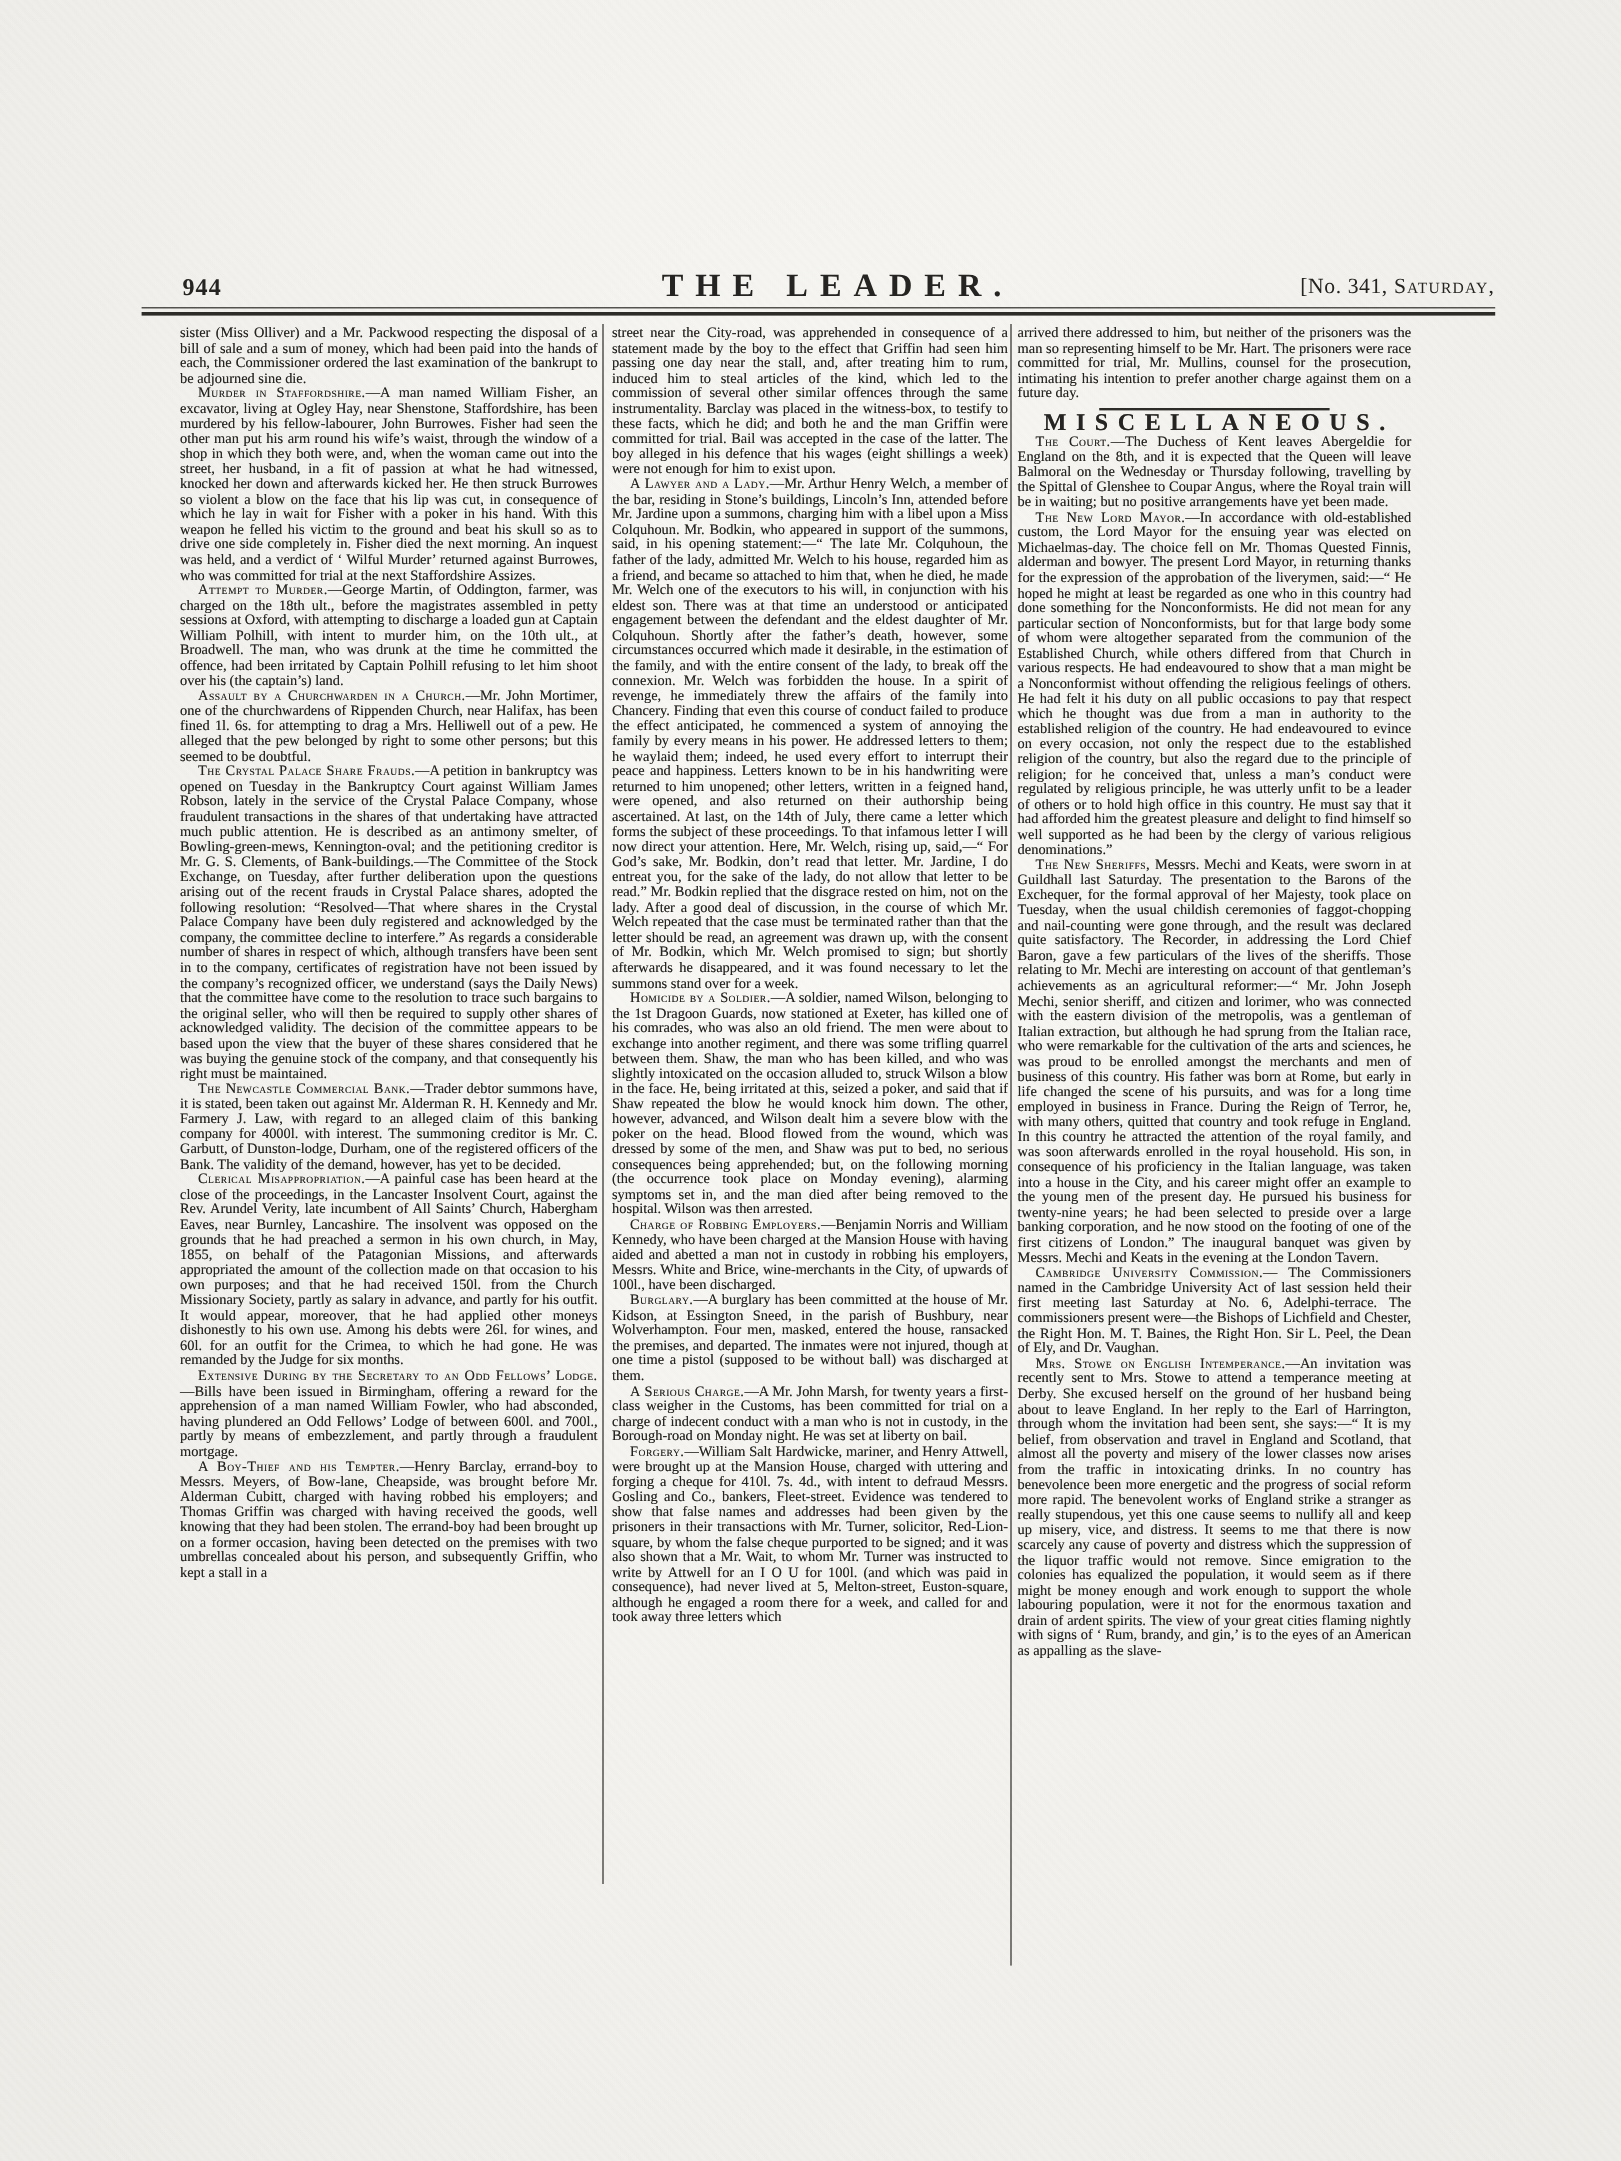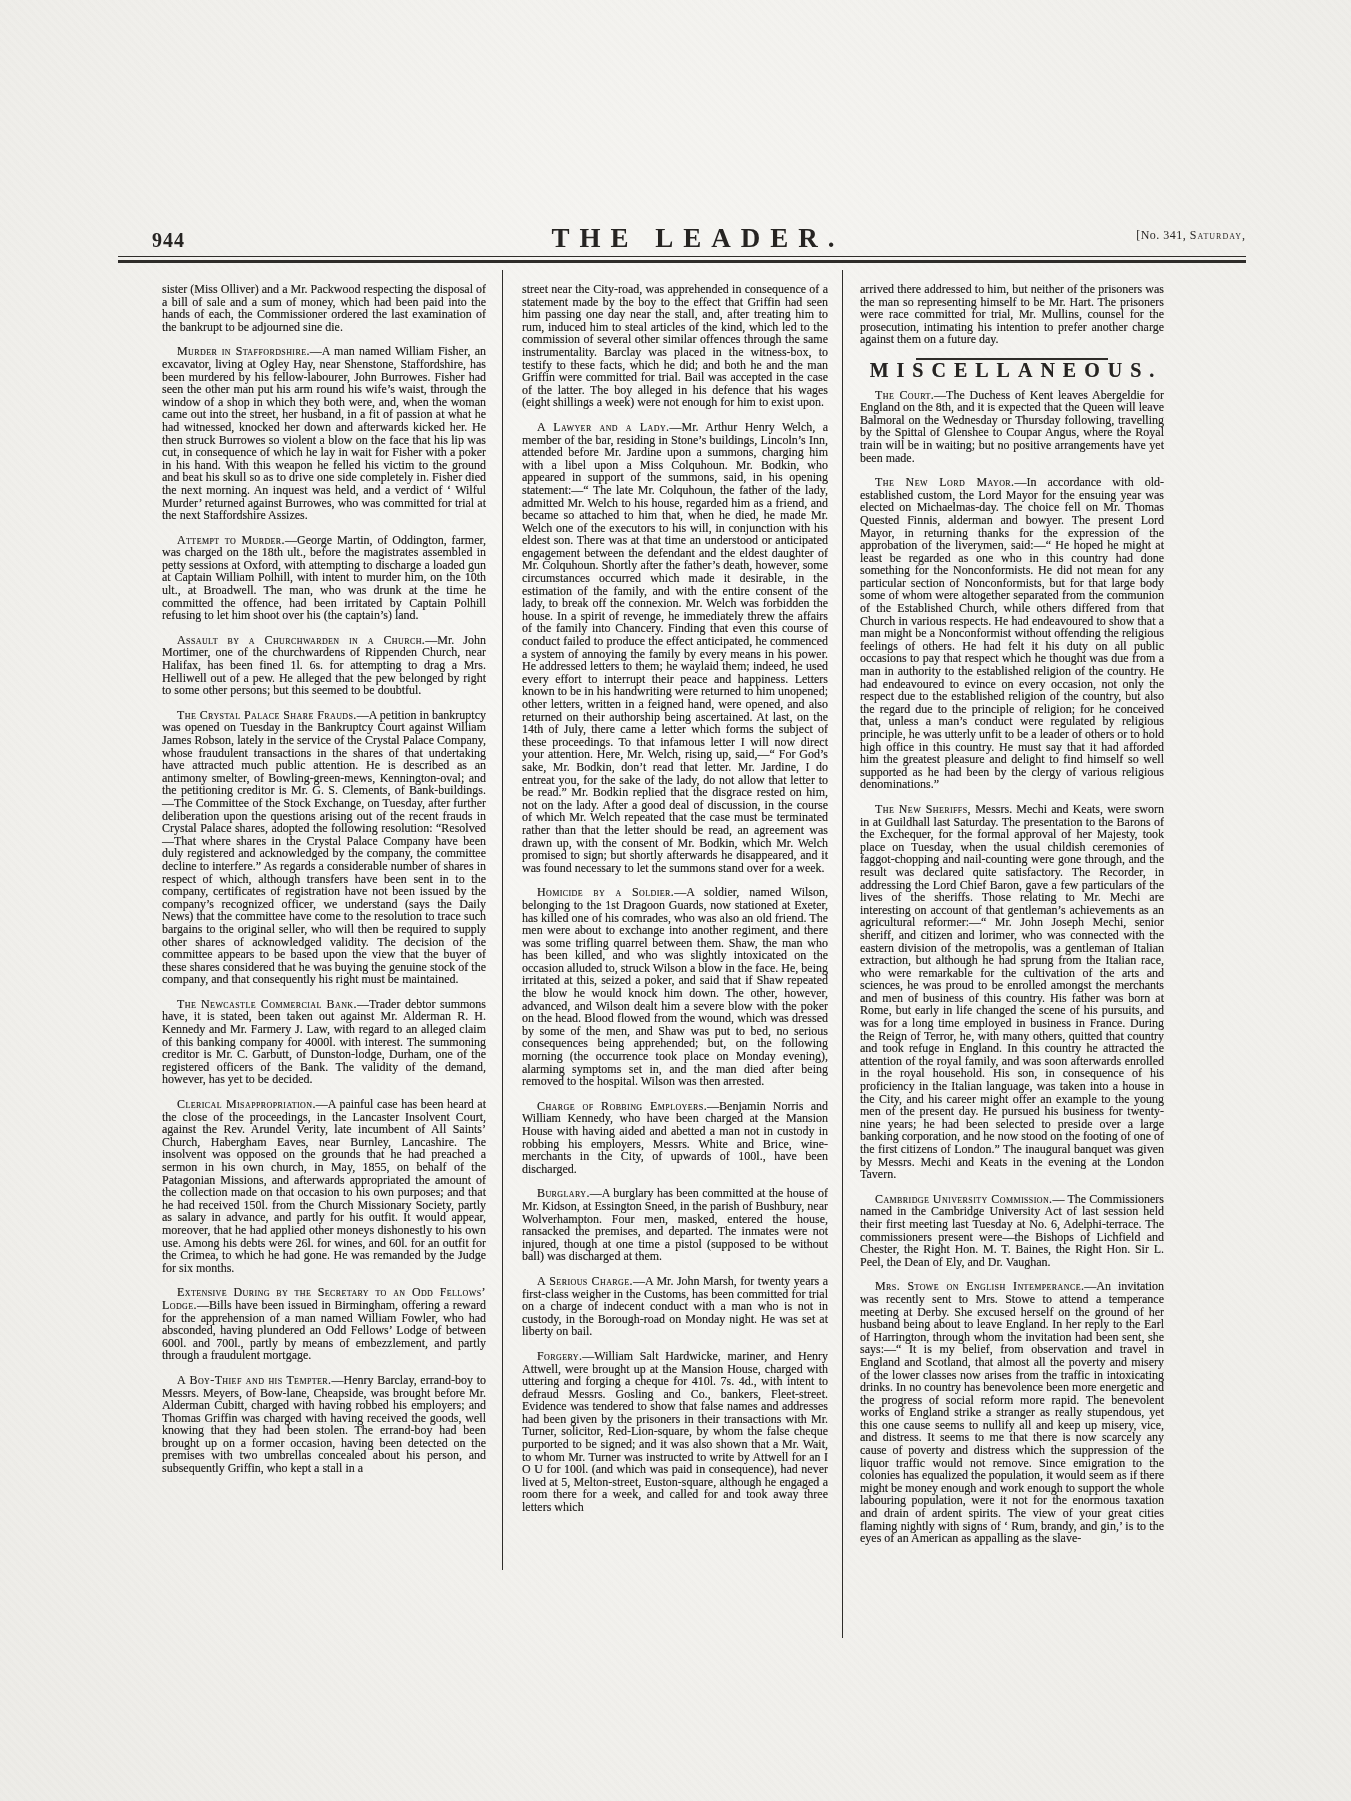--- a/index.html
+++ b/index.html
@@ -27,39 +27,39 @@
     position:absolute;left:34px;top:10px;
     font-size:20px;font-weight:700;letter-spacing:1px;
   }
   .paper-title{
     position:absolute;left:11px;top:4px;width:100%;
     text-align:center;font-size:27px;font-weight:700;
     letter-spacing:10px;text-indent:10px;
   }
   .issue{
     position:absolute;right:0;top:9px;
-    font-size:12px;letter-spacing:0.5px;white-space:nowrap;
+    font-size:18px;letter-spacing:0.5px;white-space:nowrap;
   }
   .issue .sc{font-variant:small-caps;letter-spacing:1px;}
   .rule{position:absolute;left:118px;width:1128px;background:var(--rule);}
   .rule.thin{top:256px;height:1px;}
   .rule.thick{top:260px;height:3px;}
   .vrule{position:absolute;width:1px;background:var(--rule);top:270px;}
   .vrule.d1{left:502px;height:1300px;}
   .vrule.d2{left:842px;height:1368px;}
   .column{
     position:absolute;top:271px;
     font-size:12px;line-height:12.6px;
     text-align:justify;
     text-shadow:0 0 0.4px rgba(38,36,34,0.55);
   }
   .col1{left:150px;width:348px;}
   .col2{left:510px;width:330px;}
   .col3{left:848px;width:328px;}
-  .para{margin:12px;text-indent:15px;}
+  .para{margin:0;text-indent:15px;}
   .para.cont{text-indent:0;}
   .lead{font-variant:small-caps;letter-spacing:0.4px;}
   .misc-rule{
     width:192px;height:0;margin:6px auto 4px;
     border-top:2px solid var(--rule);
   }
   .misc-heading{
     margin:0 0 3px 0;
     font-size:20px;font-weight:700;
     letter-spacing:8px;text-indent:8px;
@@ -105,15 +105,15 @@
   <p class="para"><span class="lead">Forgery.</span><span>—William Salt Hardwicke, mariner, and Henry Attwell, were brought up at the Mansion House, charged with uttering and forging a cheque for 410l. 7s. 4d., with intent to defraud Messrs. Gosling and Co., bankers, Fleet-street. Evidence was tendered to show that false names and addresses had been given by the prisoners in their transactions with Mr. Turner, solicitor, Red-Lion-square, by whom the false cheque purported to be signed; and it was also shown that a Mr. Wait, to whom Mr. Turner was instructed to write by Attwell for an I O U for 100l. (and which was paid in consequence), had never lived at 5, Melton-street, Euston-square, although he engaged a room there for a week, and called for and took away three letters which</span></p>
 </div>
 
 <div class="column col3">
   <p class="para cont"><span class="lead"></span><span>arrived there addressed to him, but neither of the prisoners was the man so representing himself to be Mr. Hart. The prisoners were race committed for trial, Mr. Mullins, counsel for the prosecution, intimating his intention to prefer another charge against them on a future day.</span></p>
   <div class="misc-rule"></div>
   <h2 class="misc-heading">MISCELLANEOUS.</h2>
   <p class="para"><span class="lead">The Court.</span><span>—The Duchess of Kent leaves Abergeldie for England on the 8th, and it is expected that the Queen will leave Balmoral on the Wednesday or Thursday following, travelling by the Spittal of Glenshee to Coupar Angus, where the Royal train will be in waiting; but no positive arrangements have yet been made.</span></p>
   <p class="para"><span class="lead">The New Lord Mayor.</span><span>—In accordance with old-established custom, the Lord Mayor for the ensuing year was elected on Michaelmas-day. The choice fell on Mr. Thomas Quested Finnis, alderman and bowyer. The present Lord Mayor, in returning thanks for the expression of the approbation of the liverymen, said:—“ He hoped he might at least be regarded as one who in this country had done something for the Nonconformists. He did not mean for any particular section of Nonconformists, but for that large body some of whom were altogether separated from the communion of the Established Church, while others differed from that Church in various respects. He had endeavoured to show that a man might be a Nonconformist without offending the religious feelings of others. He had felt it his duty on all public occasions to pay that respect which he thought was due from a man in authority to the established religion of the country. He had endeavoured to evince on every occasion, not only the respect due to the established religion of the country, but also the regard due to the principle of religion; for he conceived that, unless a man’s conduct were regulated by religious principle, he was utterly unfit to be a leader of others or to hold high office in this country. He must say that it had afforded him the greatest pleasure and delight to find himself so well supported as he had been by the clergy of various religious denominations.”</span></p>
   <p class="para"><span class="lead">The New Sheriffs,</span><span> Messrs. Mechi and Keats, were sworn in at Guildhall last Saturday. The presentation to the Barons of the Exchequer, for the formal approval of her Majesty, took place on Tuesday, when the usual childish ceremonies of faggot-chopping and nail-counting were gone through, and the result was declared quite satisfactory. The Recorder, in addressing the Lord Chief Baron, gave a few particulars of the lives of the sheriffs. Those relating to Mr. Mechi are interesting on account of that gentleman’s achievements as an agricultural reformer:—“ Mr. John Joseph Mechi, senior sheriff, and citizen and lorimer, who was connected with the eastern division of the metropolis, was a gentleman of Italian extraction, but although he had sprung from the Italian race, who were remarkable for the cultivation of the arts and sciences, he was proud to be enrolled amongst the merchants and men of business of this country. His father was born at Rome, but early in life changed the scene of his pursuits, and was for a long time employed in business in France. During the Reign of Terror, he, with many others, quitted that country and took refuge in England. In this country he attracted the attention of the royal family, and was soon afterwards enrolled in the royal household. His son, in consequence of his proficiency in the Italian language, was taken into a house in the City, and his career might offer an example to the young men of the present day. He pursued his business for twenty-nine years; he had been selected to preside over a large banking corporation, and he now stood on the footing of one of the first citizens of London.” The inaugural banquet was given by Messrs. Mechi and Keats in the evening at the London Tavern.</span></p>
-  <p class="para"><span class="lead">Cambridge University Commission.</span><span>— The Commissioners named in the Cambridge University Act of last session held their first meeting last Tuesday at No. 6, Adelphi-terrace. The commissioners present were—the Bishops of Lichfield and Chester, the Right Hon. M. T. Baines, the Right Hon. Sir L. Peel, the Dean of Ely, and Dr. Vaughan.</span></p>
+  <p class="para"><span class="lead">Cambridge University Commission.</span><span>— The Commissioners named in the Cambridge University Act of last session held their first meeting last Saturday at No. 6, Adelphi-terrace. The commissioners present were—the Bishops of Lichfield and Chester, the Right Hon. M. T. Baines, the Right Hon. Sir L. Peel, the Dean of Ely, and Dr. Vaughan.</span></p>
   <p class="para"><span class="lead">Mrs. Stowe on English Intemperance.</span><span>—An invitation was recently sent to Mrs. Stowe to attend a temperance meeting at Derby. She excused herself on the ground of her husband being about to leave England. In her reply to the Earl of Harrington, through whom the invitation had been sent, she says:—“ It is my belief, from observation and travel in England and Scotland, that almost all the poverty and misery of the lower classes now arises from the traffic in intoxicating drinks. In no country has benevolence been more energetic and the progress of social reform more rapid. The benevolent works of England strike a stranger as really stupendous, yet this one cause seems to nullify all and keep up misery, vice, and distress. It seems to me that there is now scarcely any cause of poverty and distress which the suppression of the liquor traffic would not remove. Since emigration to the colonies has equalized the population, it would seem as if there might be money enough and work enough to support the whole labouring population, were it not for the enormous taxation and drain of ardent spirits. The view of your great cities flaming nightly with signs of ‘ Rum, brandy, and gin,’ is to the eyes of an American as appalling as the slave-</span></p>
 </div>
 
 </body></html>

